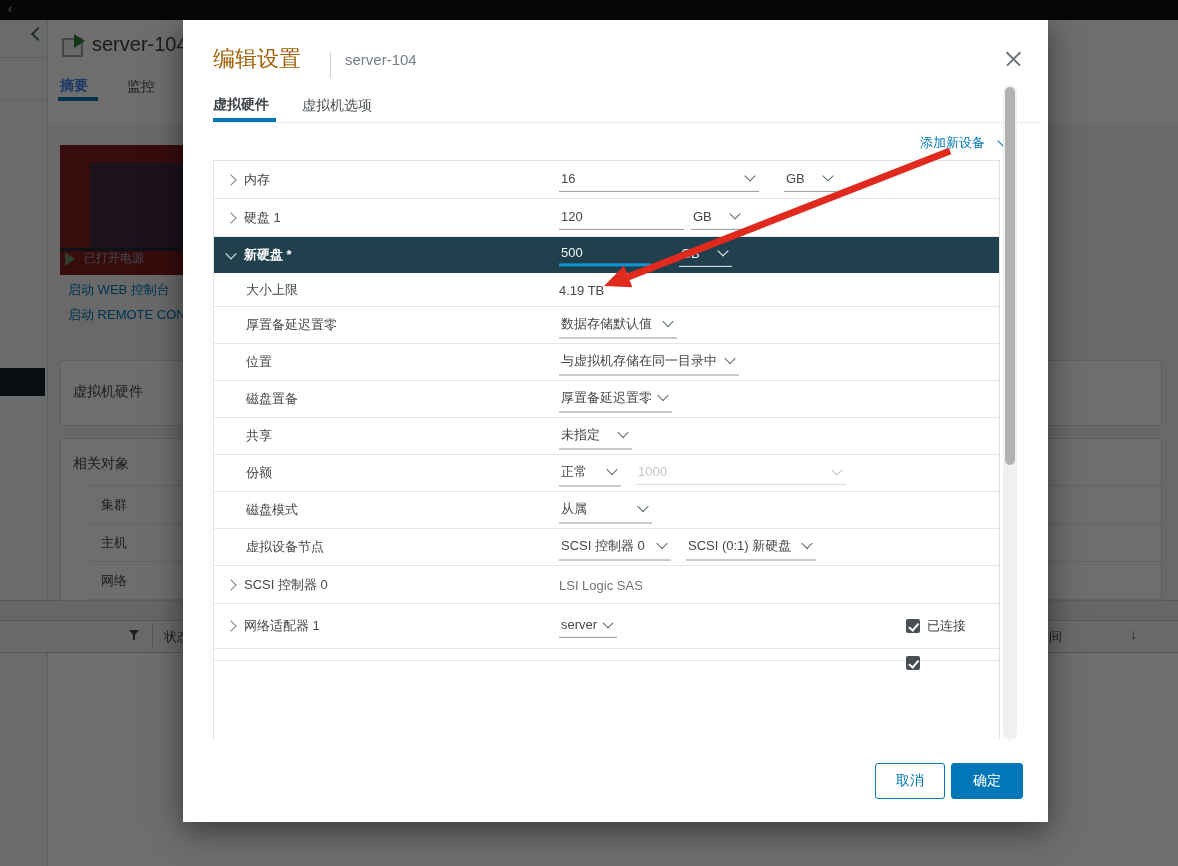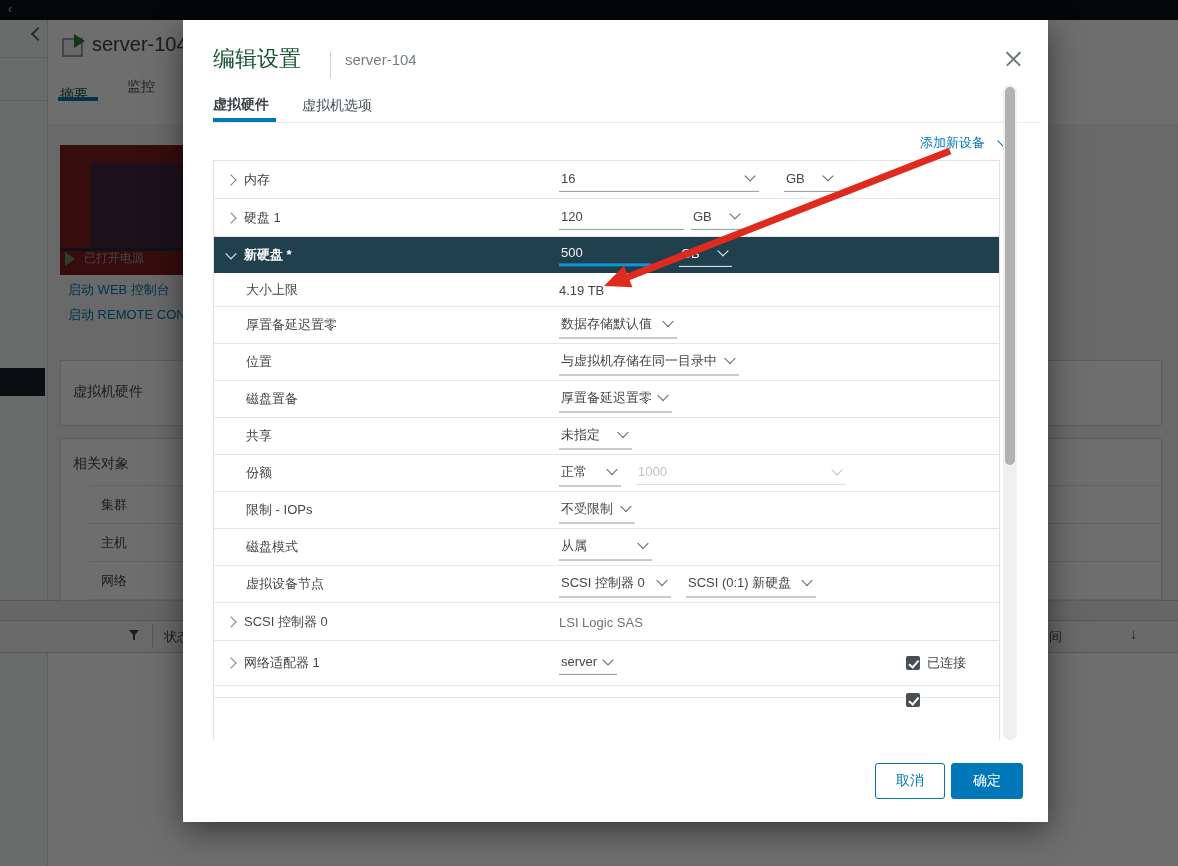--- a/index.html
+++ b/index.html
@@ -14,21 +14,21 @@
   .rail-line1{left:0;top:57px;width:47px;height:1px;background:#dcdfe1;z-index:2}
   .rail-line2{left:0;top:100px;width:47px;height:1px;background:#dcdfe1;z-index:2}
   .rail-sel{left:0;top:368px;width:45px;height:28px;background:#16222c;z-index:2}
   .rail-chev{left:33px;top:29px;width:8px;height:8px;border-left:2px solid #5b646b;border-bottom:2px solid #5b646b;transform:rotate(45deg);z-index:2}
   .bg-main{left:48px;top:20px;width:1130px;height:846px;background:#fff;z-index:1}
   .bg-content{left:48px;top:124px;width:1130px;height:476px;background:#f3f4f6;z-index:1}
 
   .vmicon{left:62px;top:38px;width:17px;height:15px;border:2px solid #98a3ab;background:#eef1f3;z-index:2}
   .vmplay{left:74px;top:34px;width:0;height:0;border-left:11px solid #2d7d36;border-top:7px solid transparent;border-bottom:7px solid transparent;z-index:3}
   .bg-vmname{left:92px;top:33px;font-size:20px;color:#3c4146;z-index:2;white-space:nowrap}
-  .bg-tab1{left:60px;top:86px;font-size:14px;font-weight:400;color:#14532d;z-index:2}
+  .bg-tab1{left:60px;top:77px;font-size:14px;font-weight:700;color:#3b82f6;z-index:2}
   .bg-tab1-ul{left:58px;top:97px;width:40px;height:4px;background:#0077b8;z-index:2}
   .bg-tab2{left:127px;top:78px;font-size:14px;color:#4a5055;z-index:2}
 
   .thumb{left:60px;top:145px;width:124px;height:130px;background:#7f1d1d;overflow:hidden;z-index:2}
   .thumb-sky{position:absolute;left:30px;top:18px;width:94px;height:86px;background:#12335c;opacity:.55}
   .thumb-bar{position:absolute;left:0;bottom:24px;width:124px;height:3px;background:#1d2a38}
   .thumb-play{position:absolute;left:5px;bottom:9px;width:0;height:0;border-left:10px solid #6f9d74;border-top:7px solid transparent;border-bottom:7px solid transparent;opacity:.9}
   .thumb-power{position:absolute;left:24px;bottom:8px;color:#93a4b1;font-size:12px;white-space:nowrap}
   .bg-link1{left:68px;top:281px;font-size:13px;color:#0079b8;z-index:2;white-space:nowrap;width:116px;overflow:hidden}
   .bg-link2{left:68px;top:306px;font-size:13px;color:#0079b8;z-index:2;white-space:nowrap;width:116px;overflow:hidden}
@@ -51,21 +51,21 @@
   .tasks-time{left:1049px;top:628px;font-size:13px;color:#3f4448;z-index:2}
   .tasks-sort{left:1130px;top:626px;font-size:14px;color:#4a4f54;z-index:2}
   .tasks-sort::after{content:"\2193"}
   .topbar-back::after{content:"\2039"}
 
   
   .overlay{left:0;top:0;width:1178px;height:866px;background:rgba(0,0,0,.57);z-index:10}
 
   
   .dialog{left:183px;top:20px;width:865px;height:802px;background:#fff;z-index:20;box-shadow:0 8px 30px rgba(0,0,0,.5)}
-  .d-title{left:30px;top:24px;font-size:22px;color:#14532d}
+  .d-title{left:30px;top:24px;font-size:22px;color:#a16207}
   .d-sep{left:147px;top:32px;width:1px;height:26px;background:#cfd2d4}
   .d-vm{left:162px;top:31px;font-size:15px;color:#767e85}
   .d-close{left:818px;top:26px;width:26px;height:26px;cursor:pointer}
   .d-close::before,.d-close::after{content:"";position:absolute;left:3px;top:12px;width:19px;height:1.6px;background:#6f767b}
   .d-close::before{transform:rotate(45deg)}
   .d-close::after{transform:rotate(-45deg)}
   .d-tab1{left:30px;top:76px;font-size:14px;font-weight:700;color:#3c4146}
   .d-tab1-ul{left:30px;top:98px;width:63px;height:4px;background:#0077b8}
   .d-tab2{left:119px;top:77px;font-size:14px;color:#4a5055}
   .d-tabline{left:30px;top:102px;width:827px;height:1px;background:#e8e9ea}
@@ -263,27 +263,20 @@
         <div class="ctrl dd" style="width:62px">
           <span>正常</span>
           <span class="chev"></span>
         </div>
         <div class="ctrl dd dis" style="left:422px;width:210px">
           <span>1000</span>
           <span class="chev gray"></span>
         </div>
       </div>
 
-      <div class="row" style="height:37px">
-        <span class="lbl sub">限制 - IOPs</span>
-        <div class="ctrl dd" style="width:76px">
-          <span>不受限制</span>
-          <span class="chev"></span>
-        </div>
-      </div>
 
       <div class="row" style="height:37px">
         <span class="lbl sub">磁盘模式</span>
         <div class="ctrl dd" style="width:93px">
           <span>从属</span>
           <span class="chev"></span>
         </div>
       </div>
 
       <div class="row" style="height:37px">

